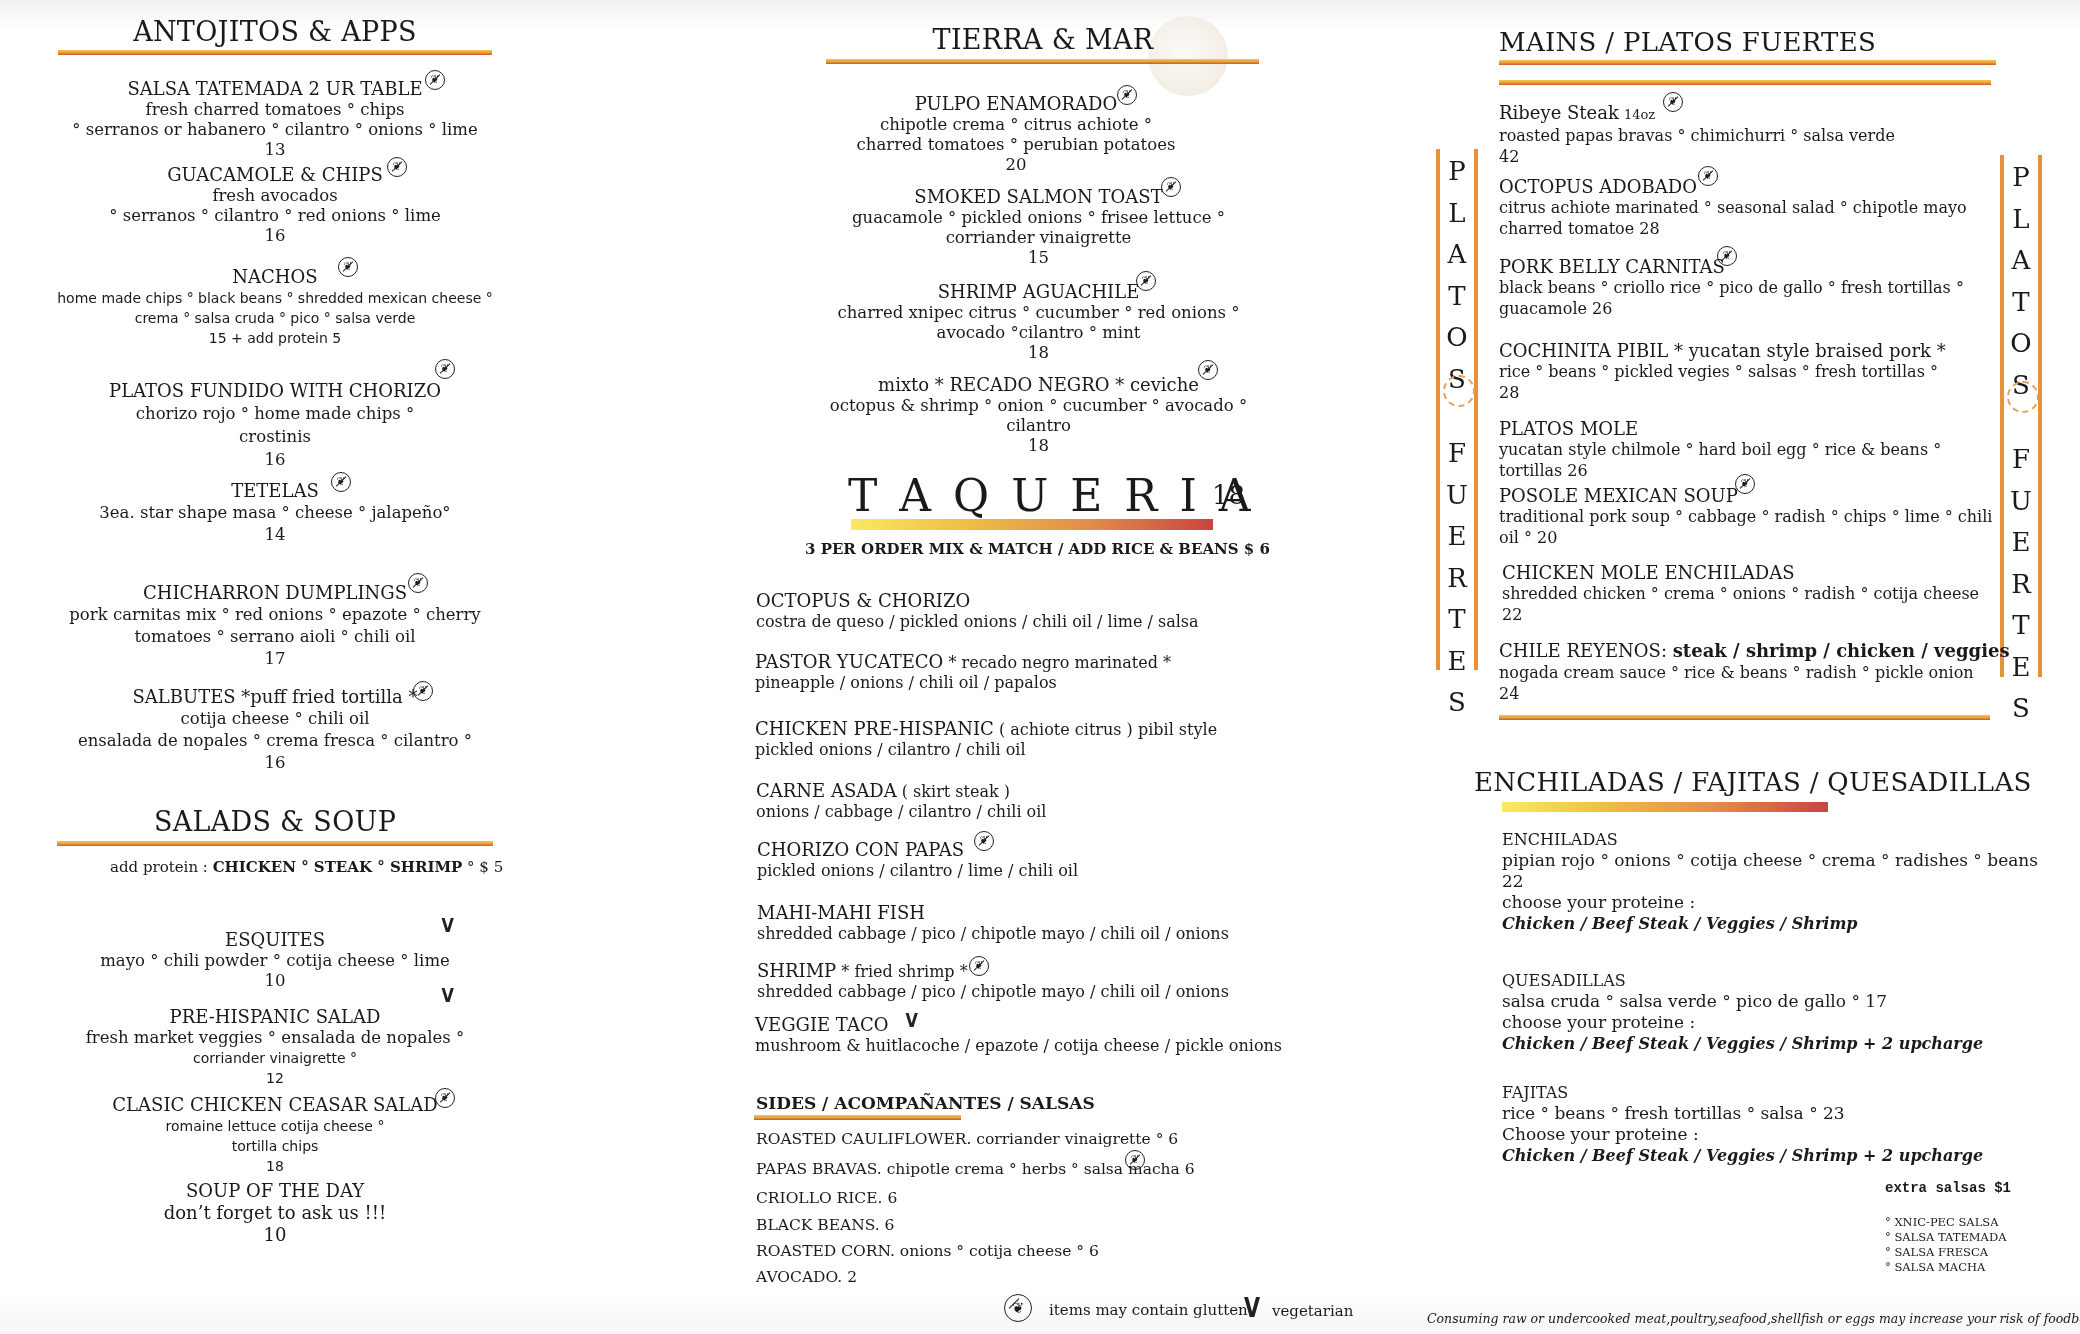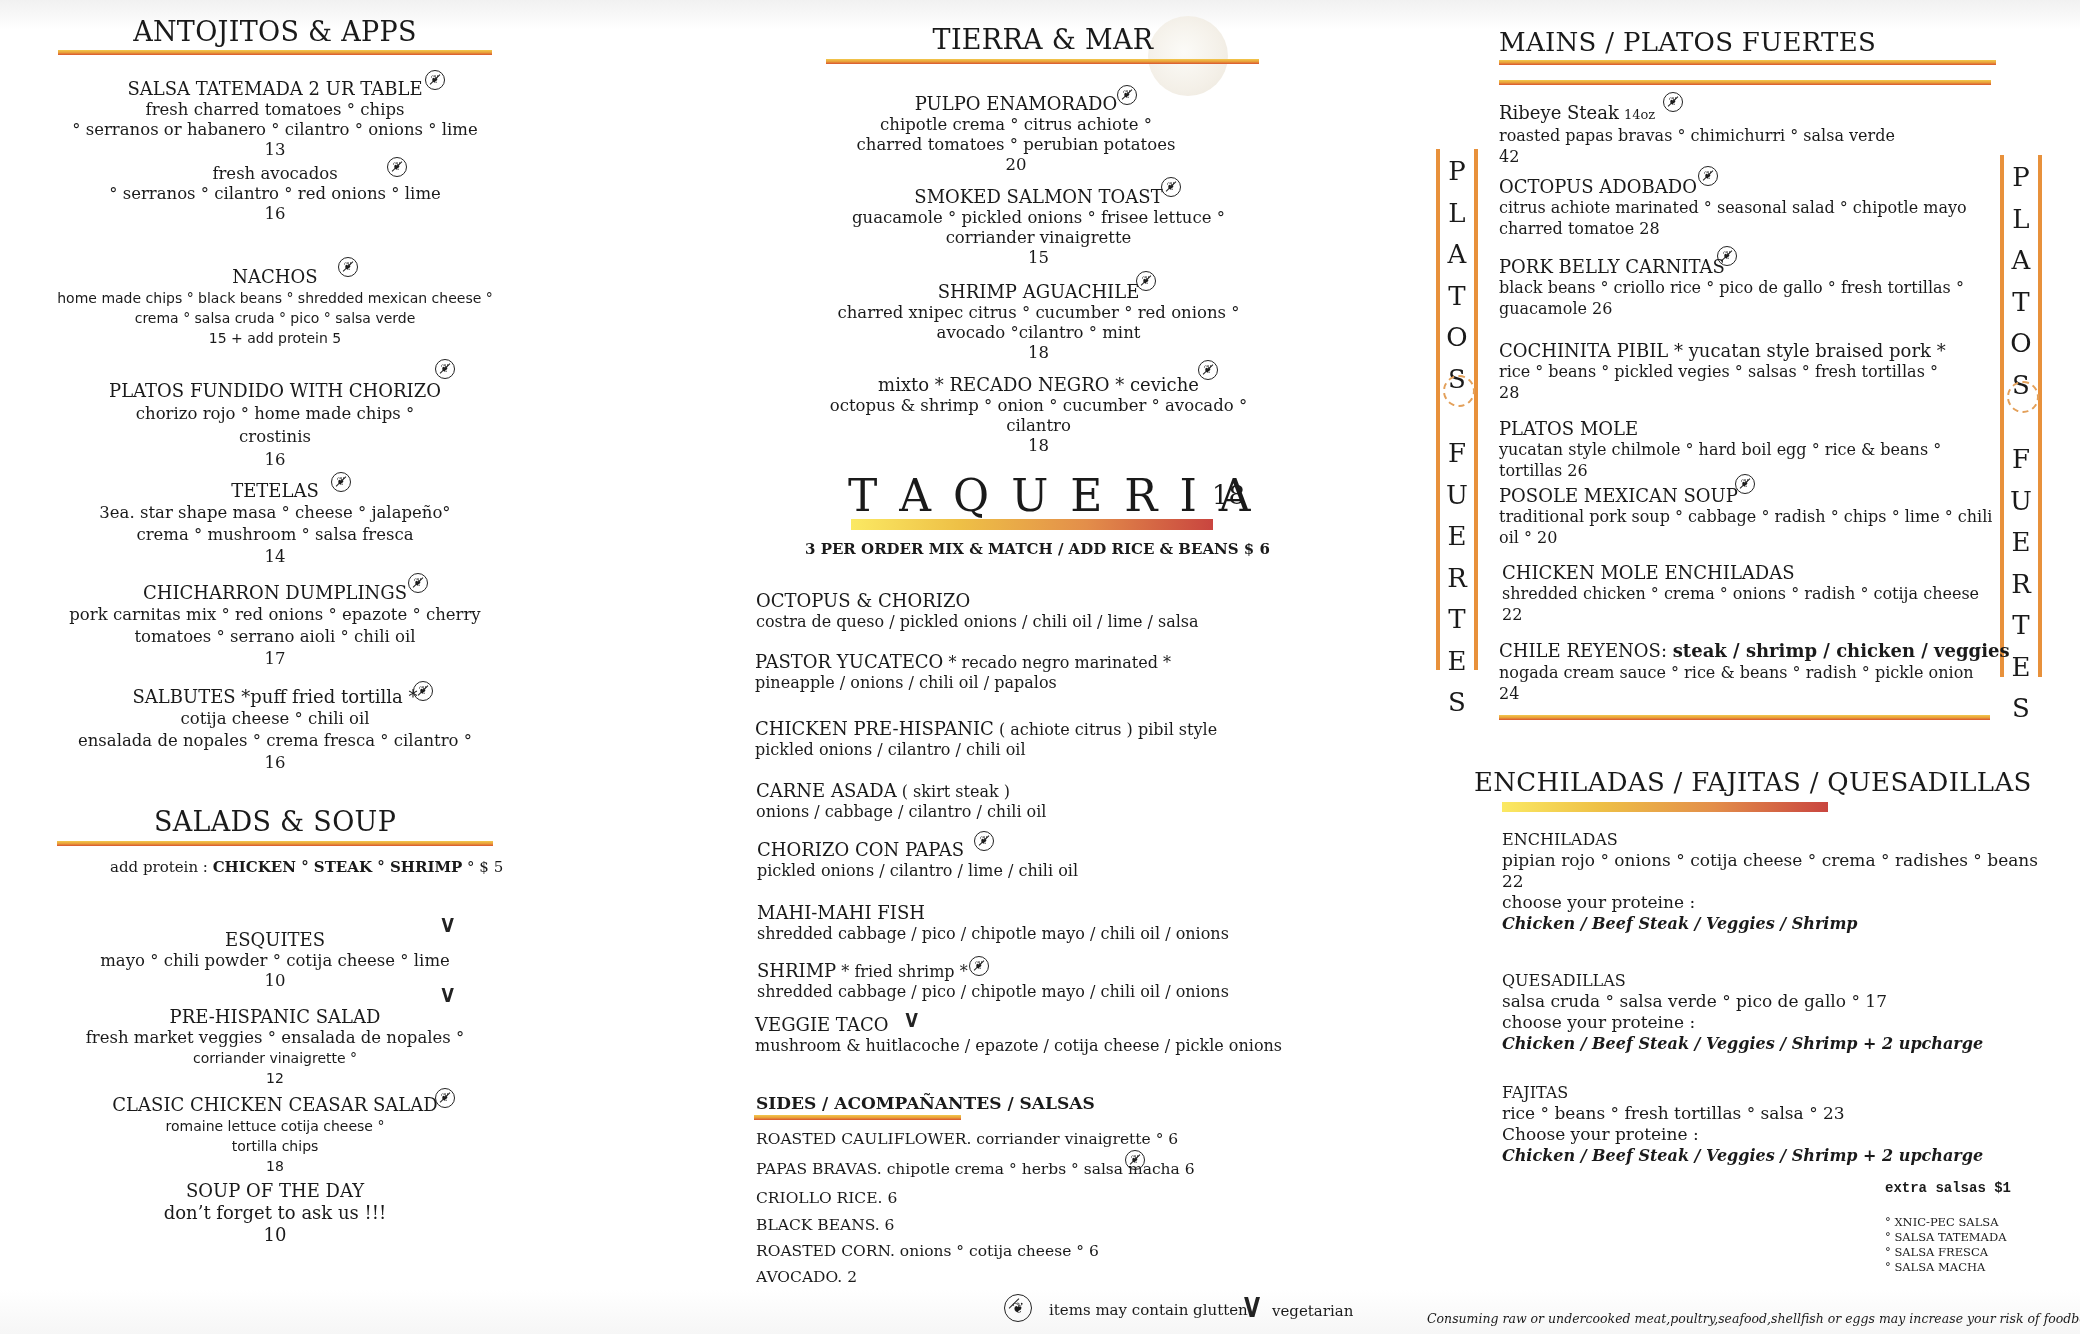--- a/index.html
+++ b/index.html
@@ -32,20 +32,21 @@
 
 <div class="item" style="left:0;width:550px;top:78px;">
   <div class="name">SALSA TATEMADA 2 UR TABLE</div>
   <div>fresh charred tomatoes ° chips</div>
   <div>° serranos or habanero ° cilantro ° onions ° lime</div>
   <div>13</div>
 </div>
 <span class="icon-g" style="left:425px;top:70px;">❦</span>
 
 <div class="item" style="left:0;width:550px;top:164px;">
+  <div class="name">GUACAMOLE &amp; CHIPS</div>
   <div>fresh avocados</div>
   <div>° serranos ° cilantro ° red onions ° lime</div>
   <div>16</div>
 </div>
 <span class="icon-g" style="left:387px;top:157px;">❦</span>
 
 <div class="item" style="left:0;width:550px;top:266px;">
   <div class="name">NACHOS</div>
   <div class="sans">home made chips °  black beans °  shredded mexican cheese °</div>
   <div class="sans">crema °  salsa cruda  °  pico  °  salsa verde</div>
@@ -57,21 +58,20 @@
   <div class="name">PLATOS FUNDIDO WITH CHORIZO</div>
   <div>chorizo rojo ° home made chips °</div>
   <div>crostinis</div>
   <div>16</div>
 </div>
 <span class="icon-g" style="left:435px;top:359px;">❦</span>
 
 <div class="item" style="left:0;width:550px;top:480px;line-height:22px;">
   <div class="name">TETELAS</div>
   <div>3ea. star shape masa ° cheese ° jalapeño°</div>
-  <div>crema ° mushroom ° salsa fresca</div>
   <div>14</div>
 </div>
 <span class="icon-g" style="left:331px;top:472px;">❦</span>
 
 <div class="item" style="left:0;width:550px;top:582px;line-height:22px;">
   <div class="name">CHICHARRON DUMPLINGS</div>
   <div>pork carnitas mix  ° red onions ° epazote ° cherry</div>
   <div>tomatoes ° serrano aioli ° chili oil</div>
   <div>17</div>
 </div>

